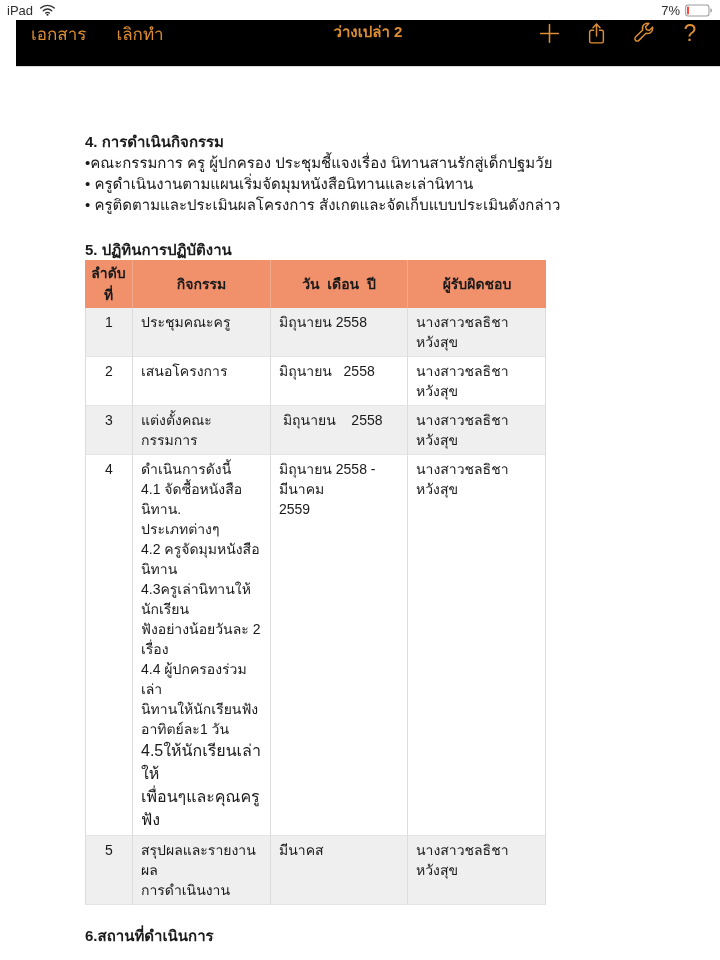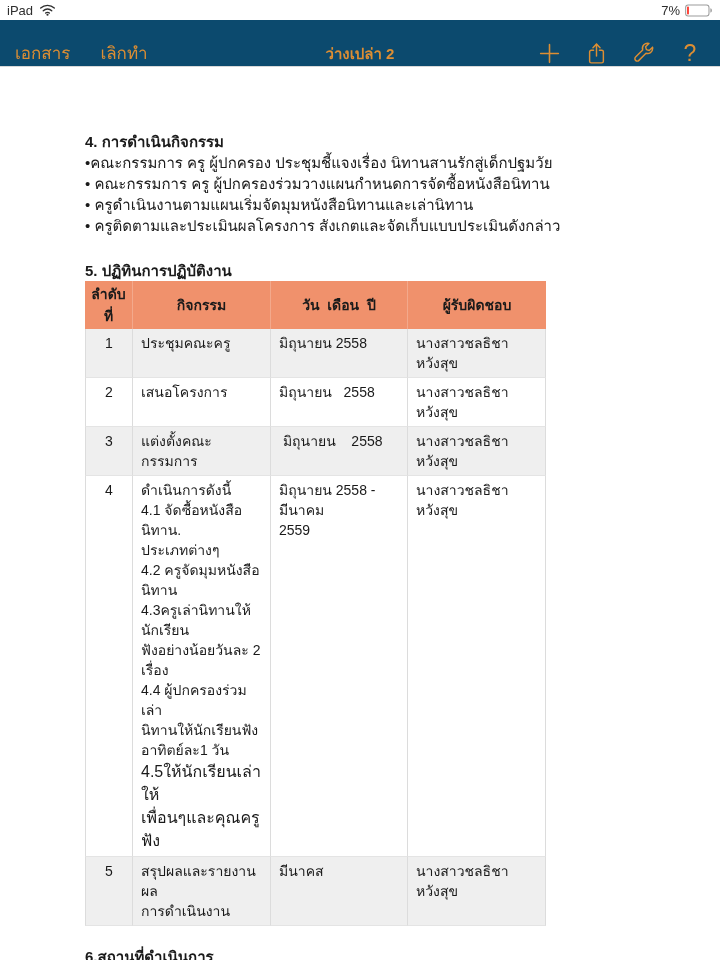--- a/index.html
+++ b/index.html
@@ -14,22 +14,22 @@
   .status-bar{
     height:20px;display:flex;align-items:center;position:relative;
     padding:0 7px;font-size:13px;color:#2e2e2e;
   }
   .sb-left{display:flex;align-items:center;gap:6px;}
   .sb-center{position:absolute;left:0;right:0;text-align:center;font-weight:bold;margin-top:31px;}
   .sb-right{margin-left:auto;display:flex;align-items:center;gap:5px;}
 
   
   .toolbar{
-    height:46px;display:flex;align-items:flex-end;position:relative;
-    padding:0 15px;border-bottom:1px solid #d8d8d8;background:#0c4a6e;
+    height:46px;display:flex;align-items:flex-start;position:relative;
+    padding:0 15px;border-bottom:1px solid #d8d8d8;background:#000000;margin-left:16px;
   }
   .tb-left{display:flex;align-items:center;gap:30px;}
   .tb-btn-text{font-size:17px;color:#DD8E33;cursor:default;}
   .tb-title{
     position:absolute;left:0;right:0;text-align:center;
     font-size:15px;font-weight:bold;color:#DD8E33;pointer-events:none;
   }
   .tb-right{margin-left:auto;display:flex;align-items:center;gap:21px;padding-right:2px;}
   .tb-icon{width:26px;height:26px;display:flex;align-items:center;justify-content:center;}
   .tb-help{font-size:23px;color:#DD8E33;font-weight:400;line-height:1;}
@@ -139,21 +139,20 @@
       <span class="tb-icon">
         <span class="tb-help">?</span>
       </span>
     </div>
   </div>
 
   <div class="doc">
 
     <div class="sec-h">4. การดำเนินกิจกรรม</div>
     <div class="body-line">•คณะกรรมการ ครู ผู้ปกครอง ประชุมชี้แจงเรื่อง นิทานสานรักสู่เด็กปฐมวัย</div>
-    <div class="body-line">• คณะกรรมการ ครู ผู้ปกครองร่วมวางแผนกำหนดการจัดซื้อหนังสือนิทาน</div>
     <div class="body-line">• ครูดำเนินงานตามแผนเริ่มจัดมุมหนังสือนิทานและเล่านิทาน</div>
     <div class="body-line">• ครูติดตามและประเมินผลโครงการ สังเกตและจัดเก็บแบบประเมินดังกล่าว</div>
 
     <div class="sec-h mt12">5. ปฏิทินการปฏิบัติงาน</div>
 
     <table class="sched">
       <colgroup>
           <col class="c1">
           <col class="c2">
           <col class="c3">

